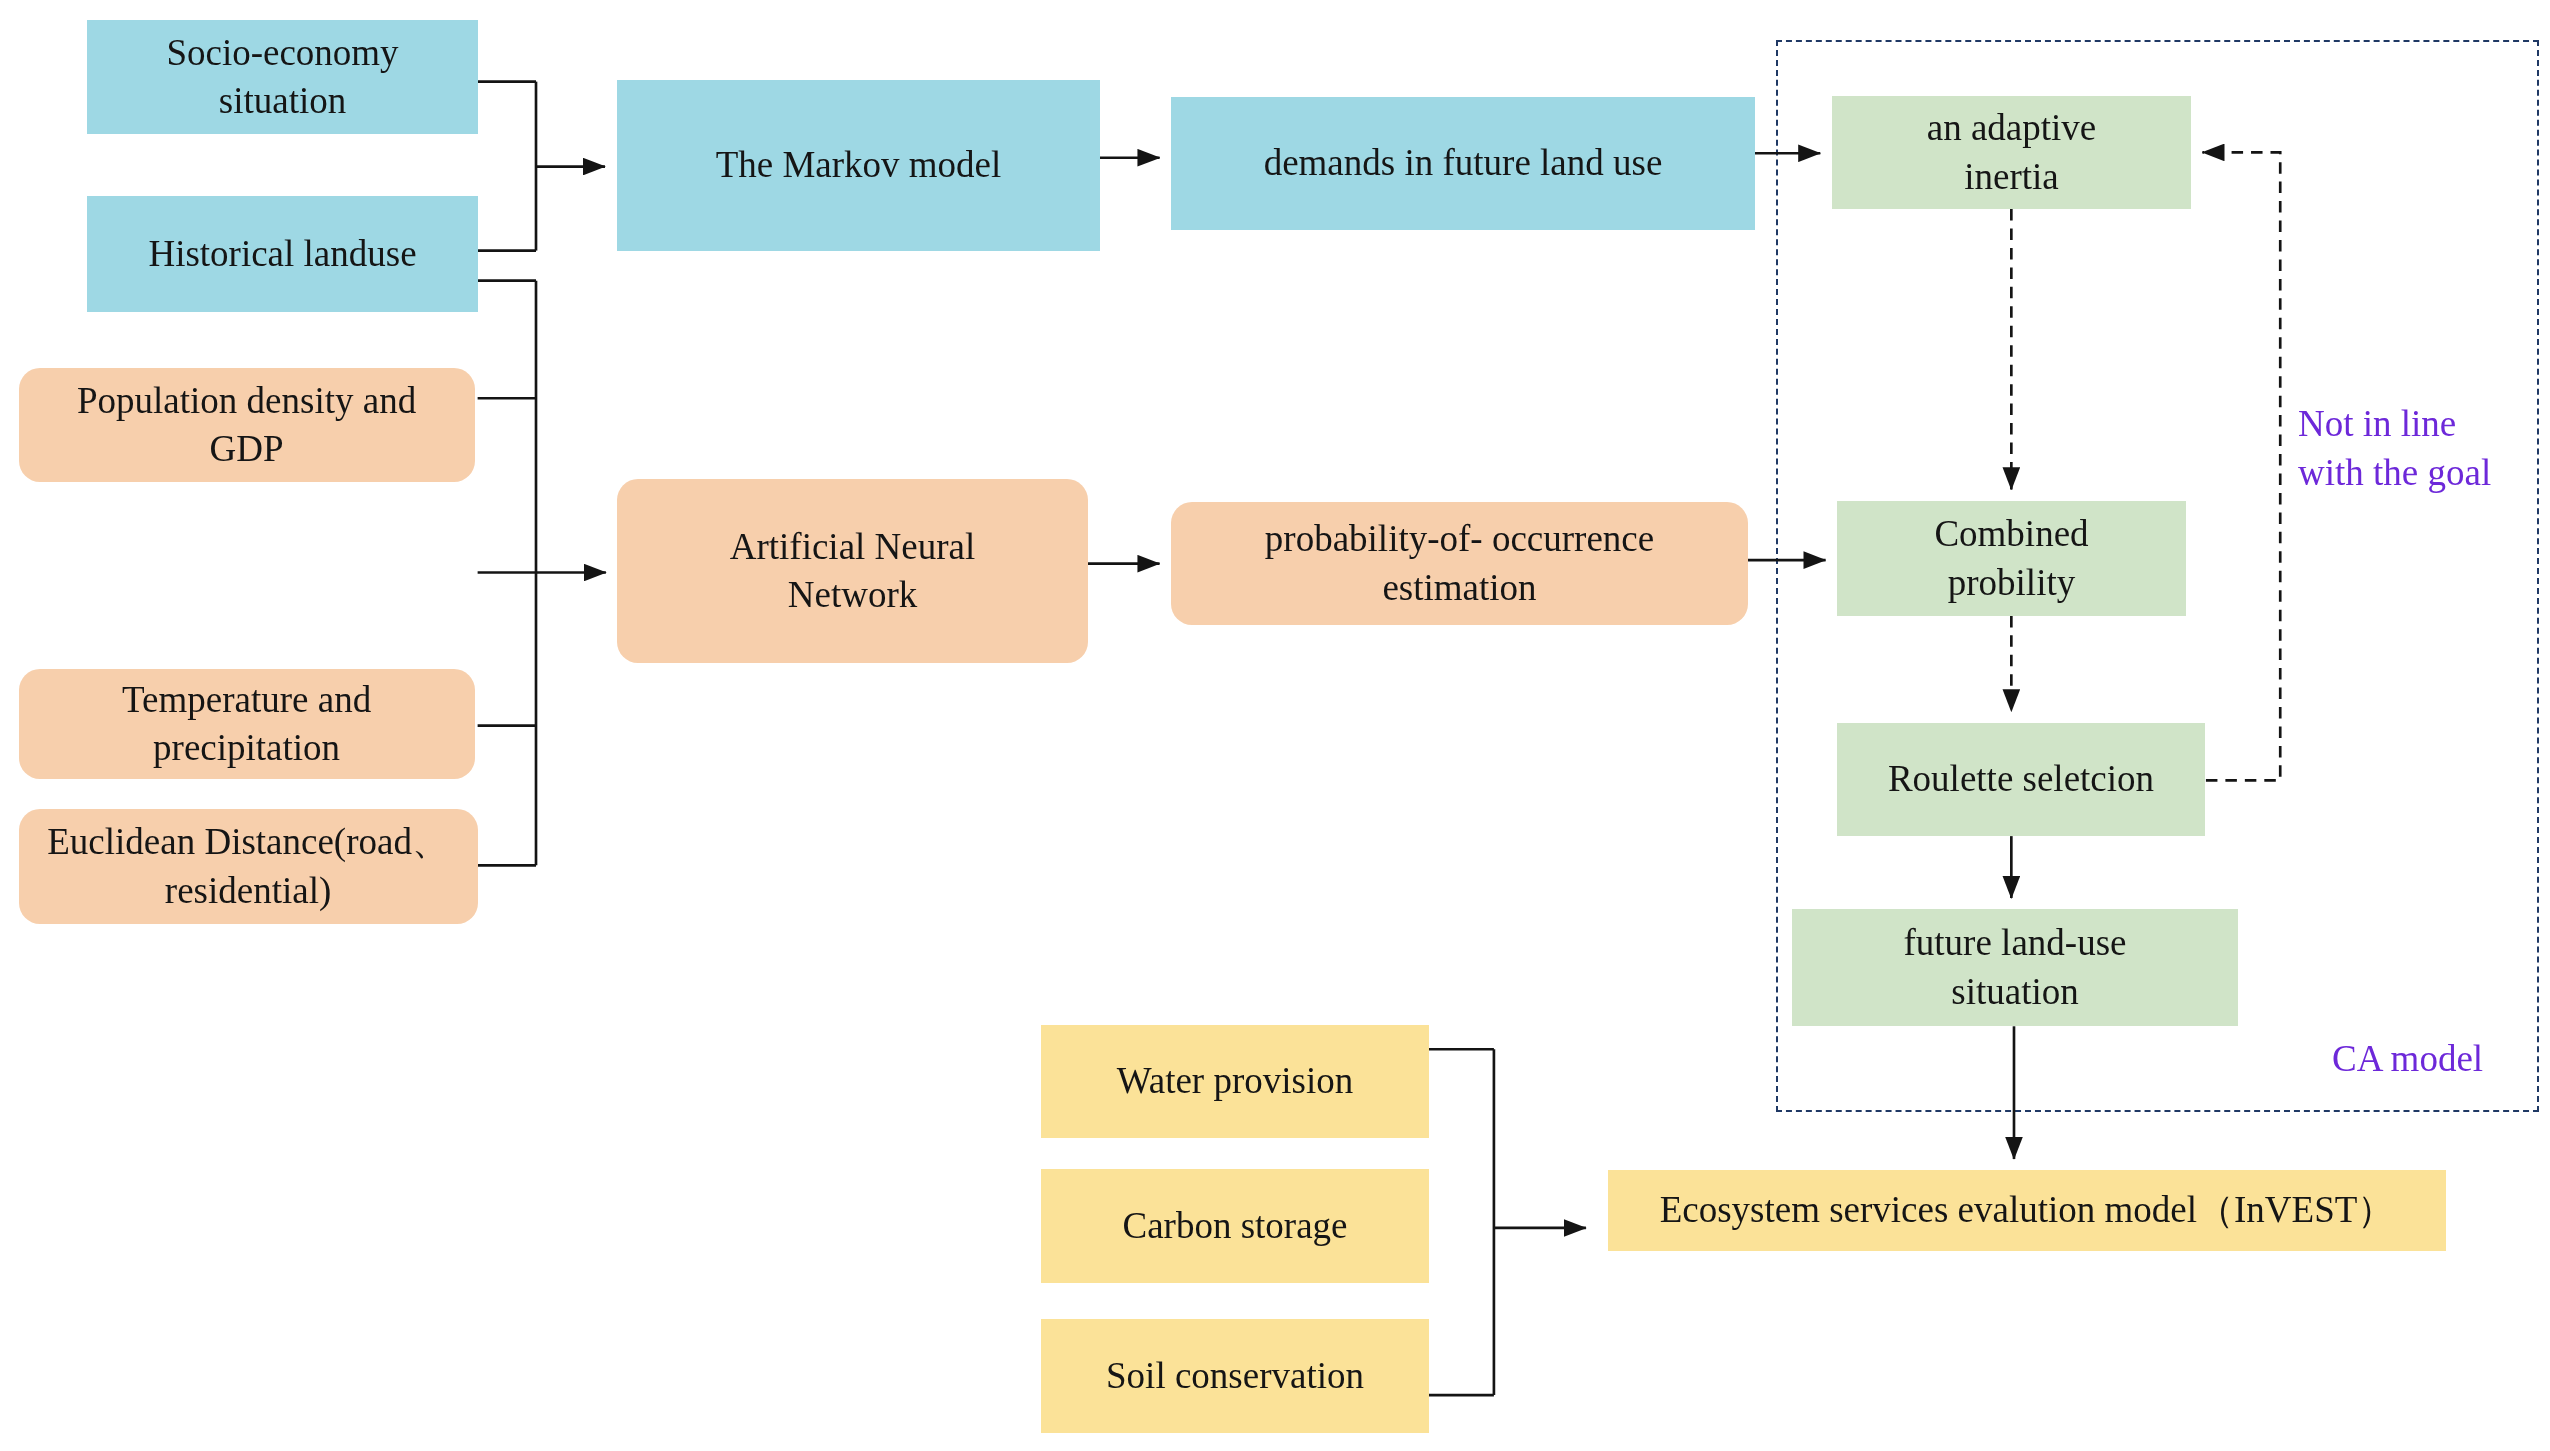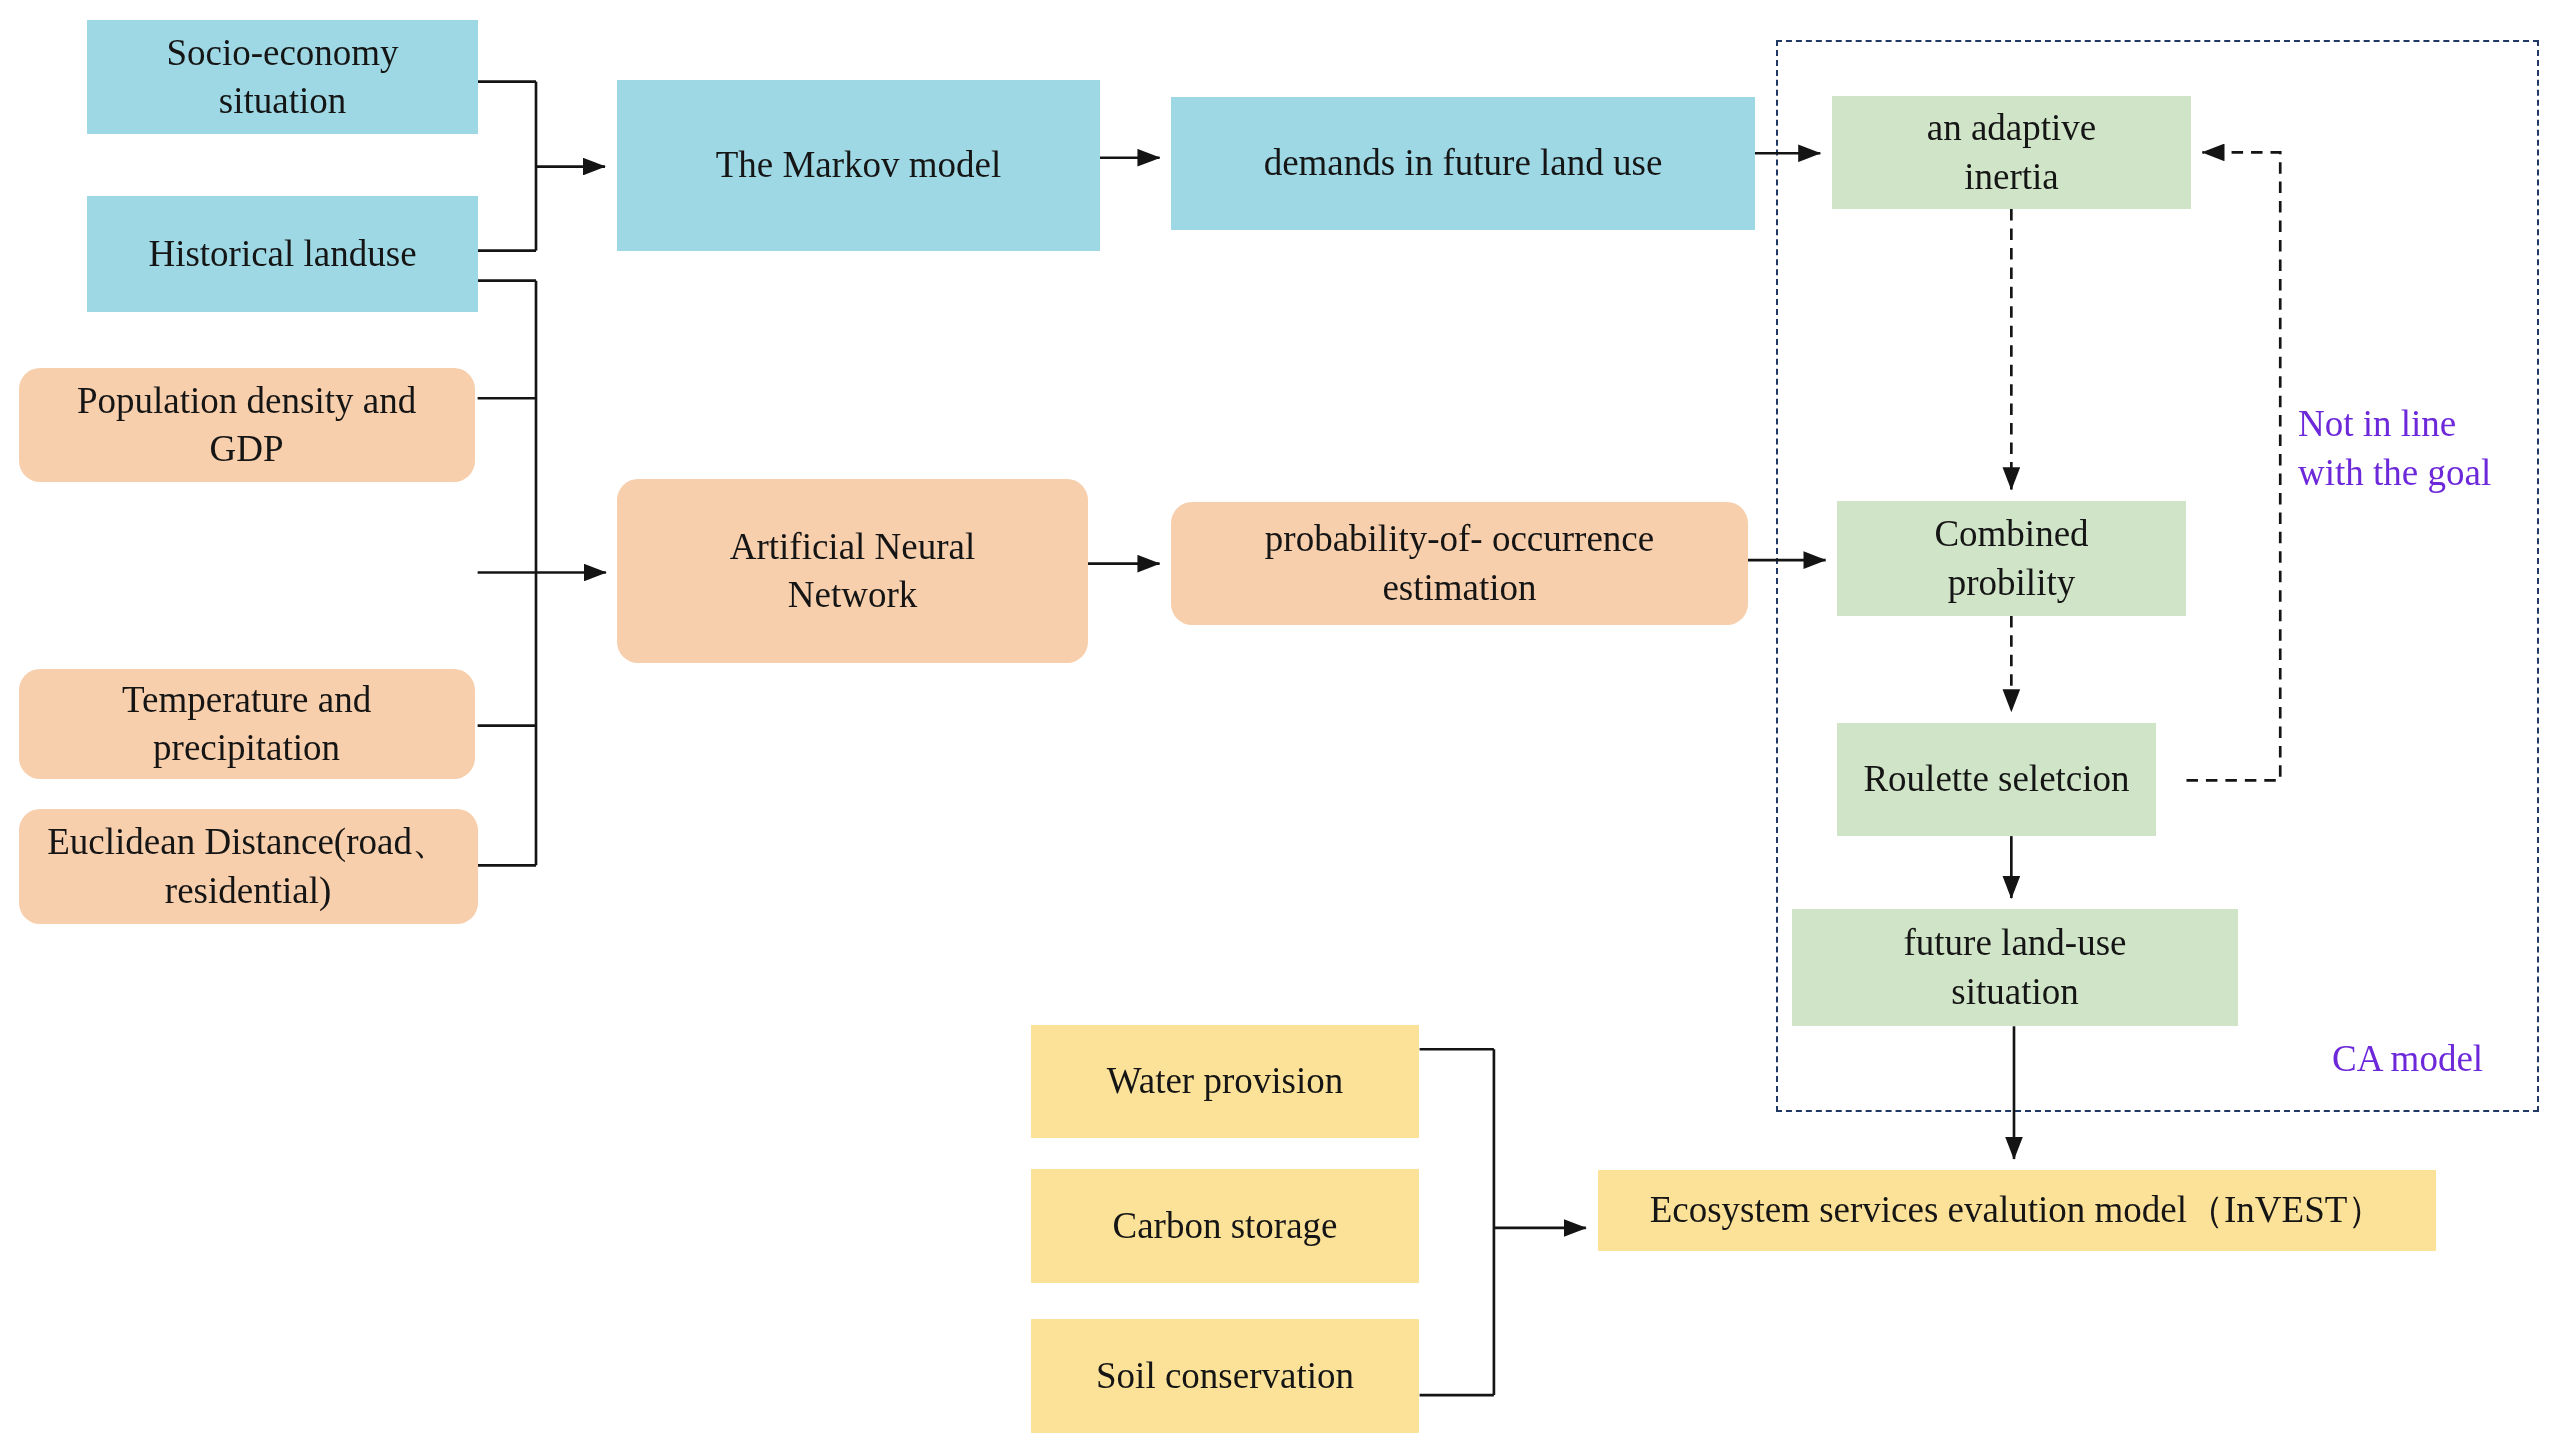--- a/index.html
+++ b/index.html
@@ -17,21 +17,21 @@
     display:flex;align-items:center;justify-content:center;
     text-align:center;
     white-space:pre-line;
     font-size:37px;
     line-height:1.3;
     color:#151515;
   }
   .blue{background:var(--blue);}
   .orange{background:var(--orange);border-radius:21px;}
   .green{background:var(--green);}
-  .yellow{background:var(--yellow);}
+  .yellow{background:var(--yellow);margin-left:10px;}
   .floating-label{
     position:absolute;
     white-space:pre-line;
     font-size:37px;
     line-height:1.32;
     color:#6d28d9;
   }
   .ca-container{
     position:absolute;
     left:1776px;top:40px;width:759px;height:1068px;
@@ -101,21 +101,21 @@
 residential)</div>
   <div class="box orange" style="left:617px;top:479px;width:471px;height:184px">Artificial Neural
 Network</div>
   <div class="box orange" style="left:1171px;top:502px;width:577px;height:123px">probability-of- occurrence
 estimation</div>
 
   <div class="box green" style="left:1832px;top:96px;width:359px;height:113px">an adaptive
 inertia</div>
   <div class="box green" style="left:1837px;top:501px;width:349px;height:115px">Combined
 probility</div>
-  <div class="box green" style="left:1837px;top:723px;width:319px;height:113px">Roulette seletcion</div>
+  <div class="box green" style="left:1837px;top:723px;width:368px;height:113px">Roulette seletcion</div>
   <div class="box green" style="left:1792px;top:909px;width:446px;height:117px">future land-use
 situation</div>
 
   <div class="box yellow" style="left:1031px;top:1025px;width:388px;height:113px">Water provision</div>
   <div class="box yellow" style="left:1031px;top:1169px;width:388px;height:114px">Carbon storage</div>
   <div class="box yellow" style="left:1031px;top:1319px;width:388px;height:114px">Soil conservation</div>
   <div class="box yellow" style="left:1598px;top:1170px;width:838px;height:81px">Ecosystem services evalution model（InVEST）</div>
 
   <div class="floating-label" style="left:2298px;top:400px;width:239px;text-align:left">Not in line
 with the goal</div>

